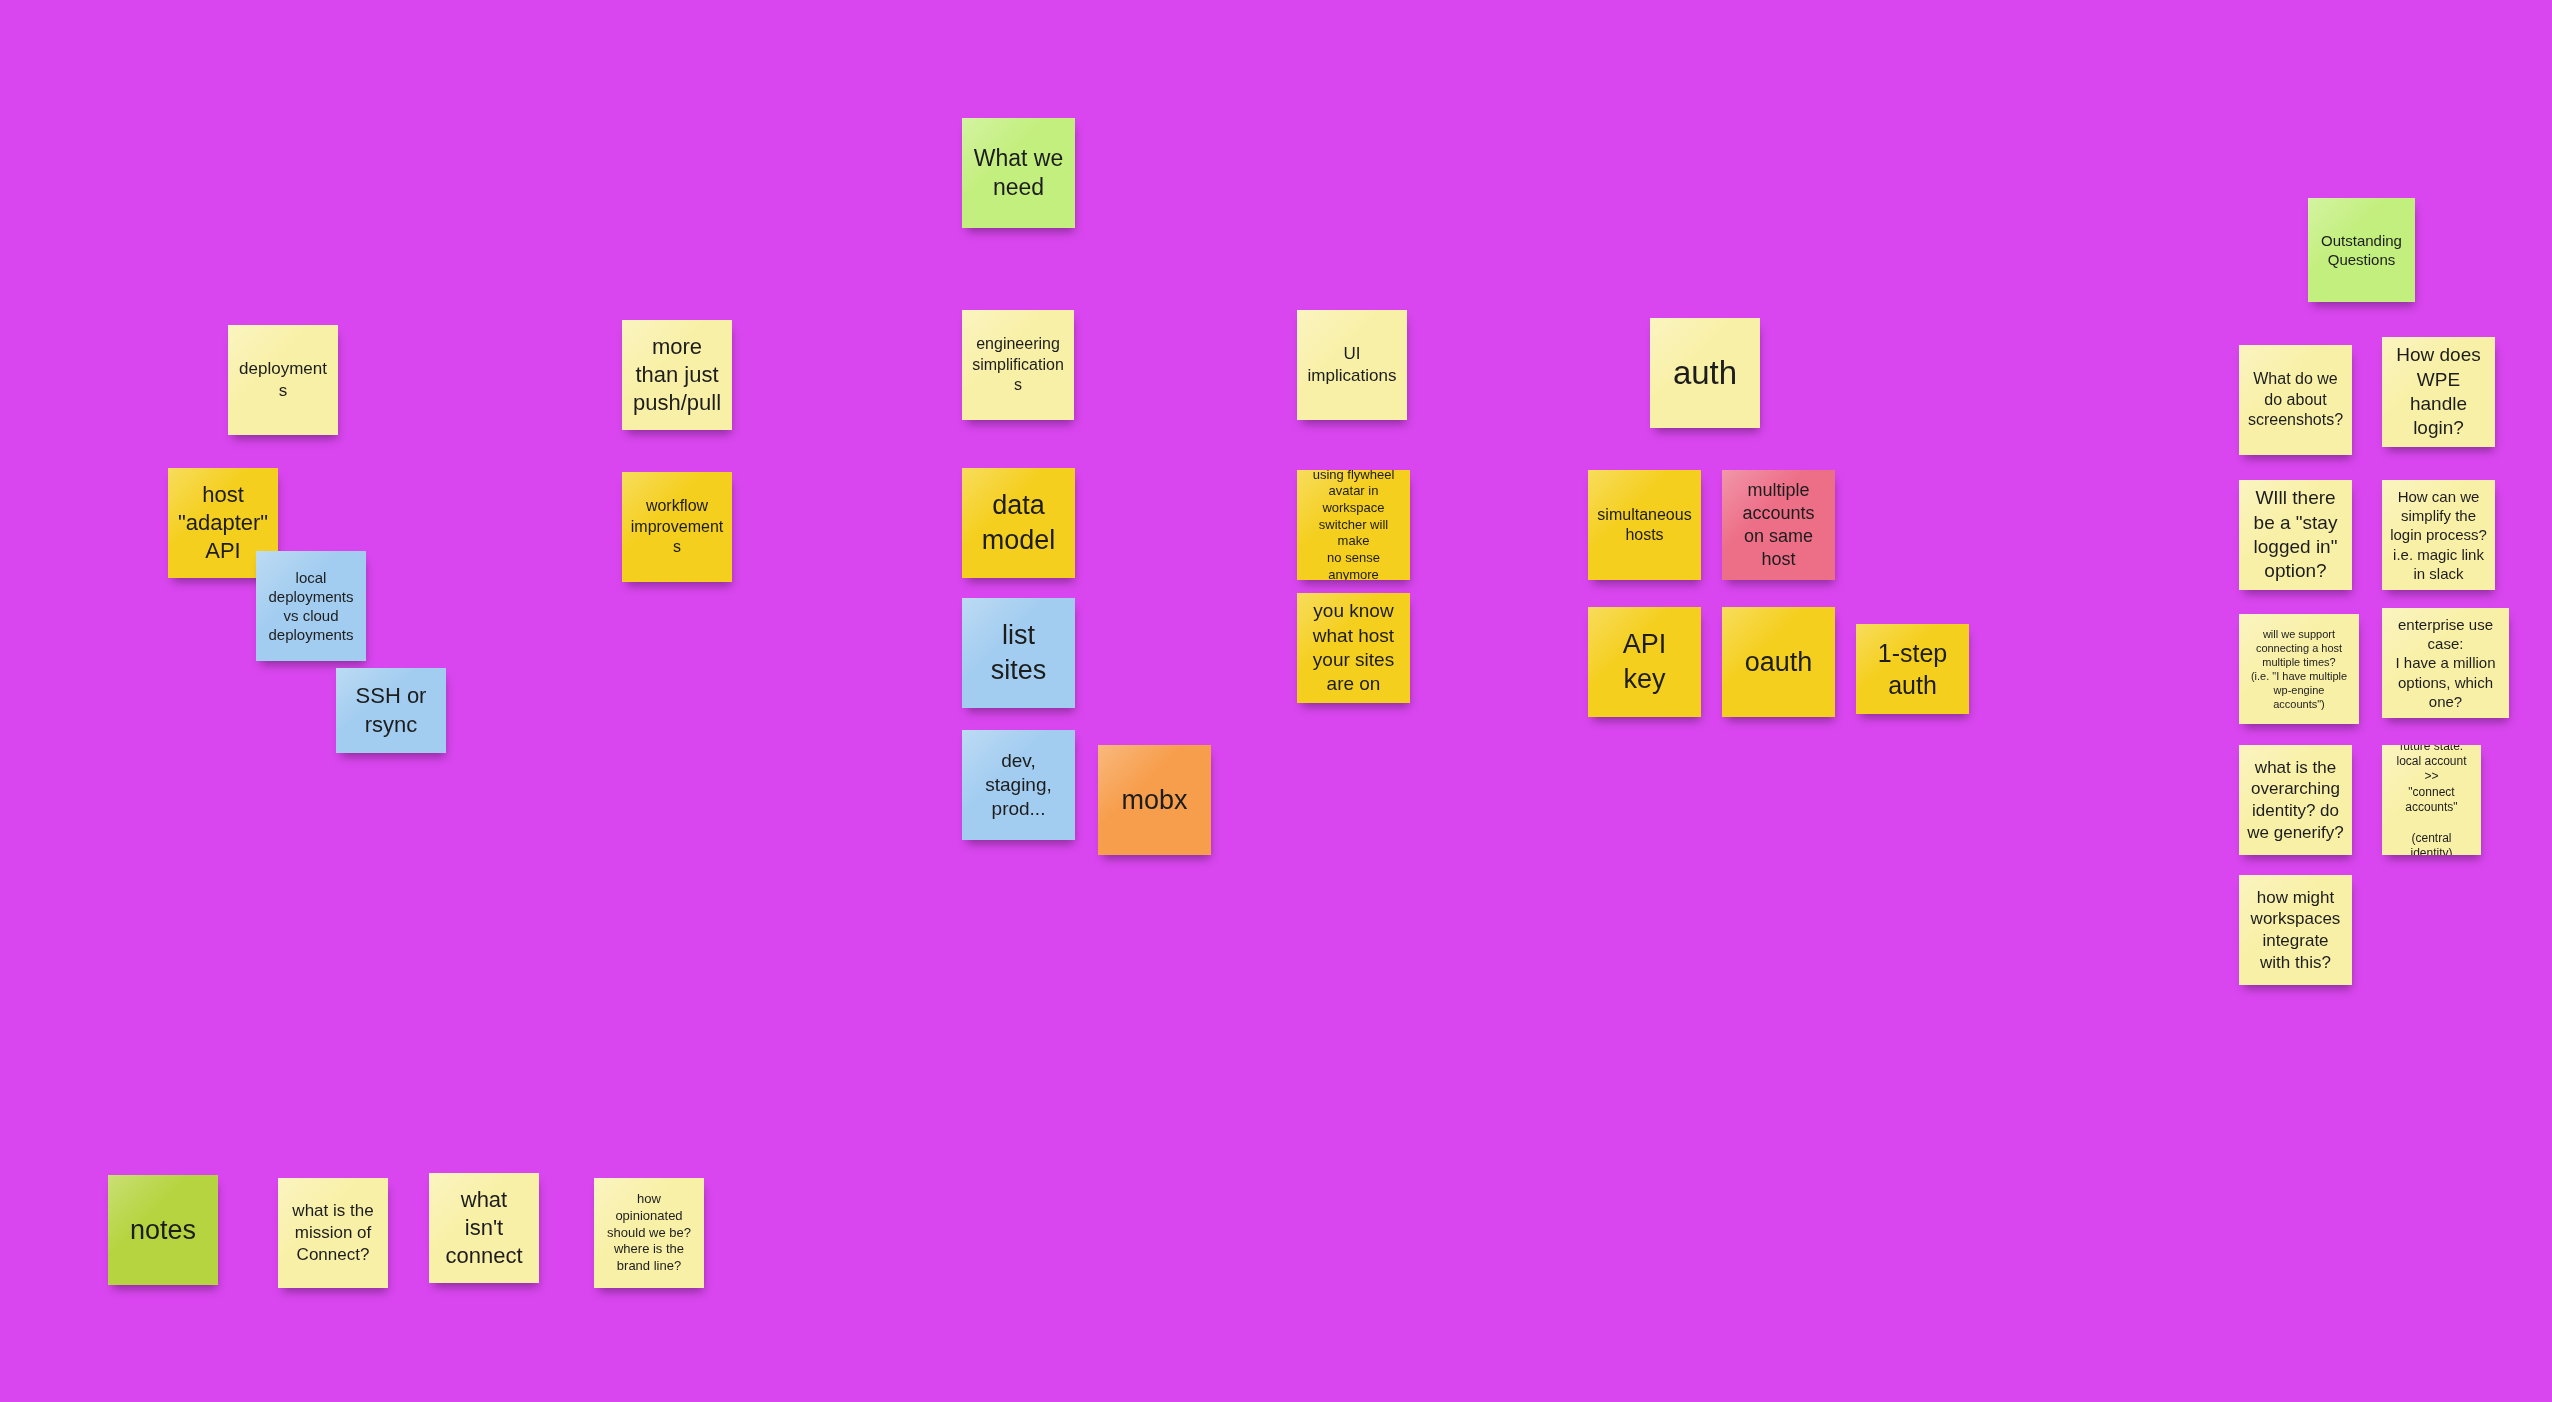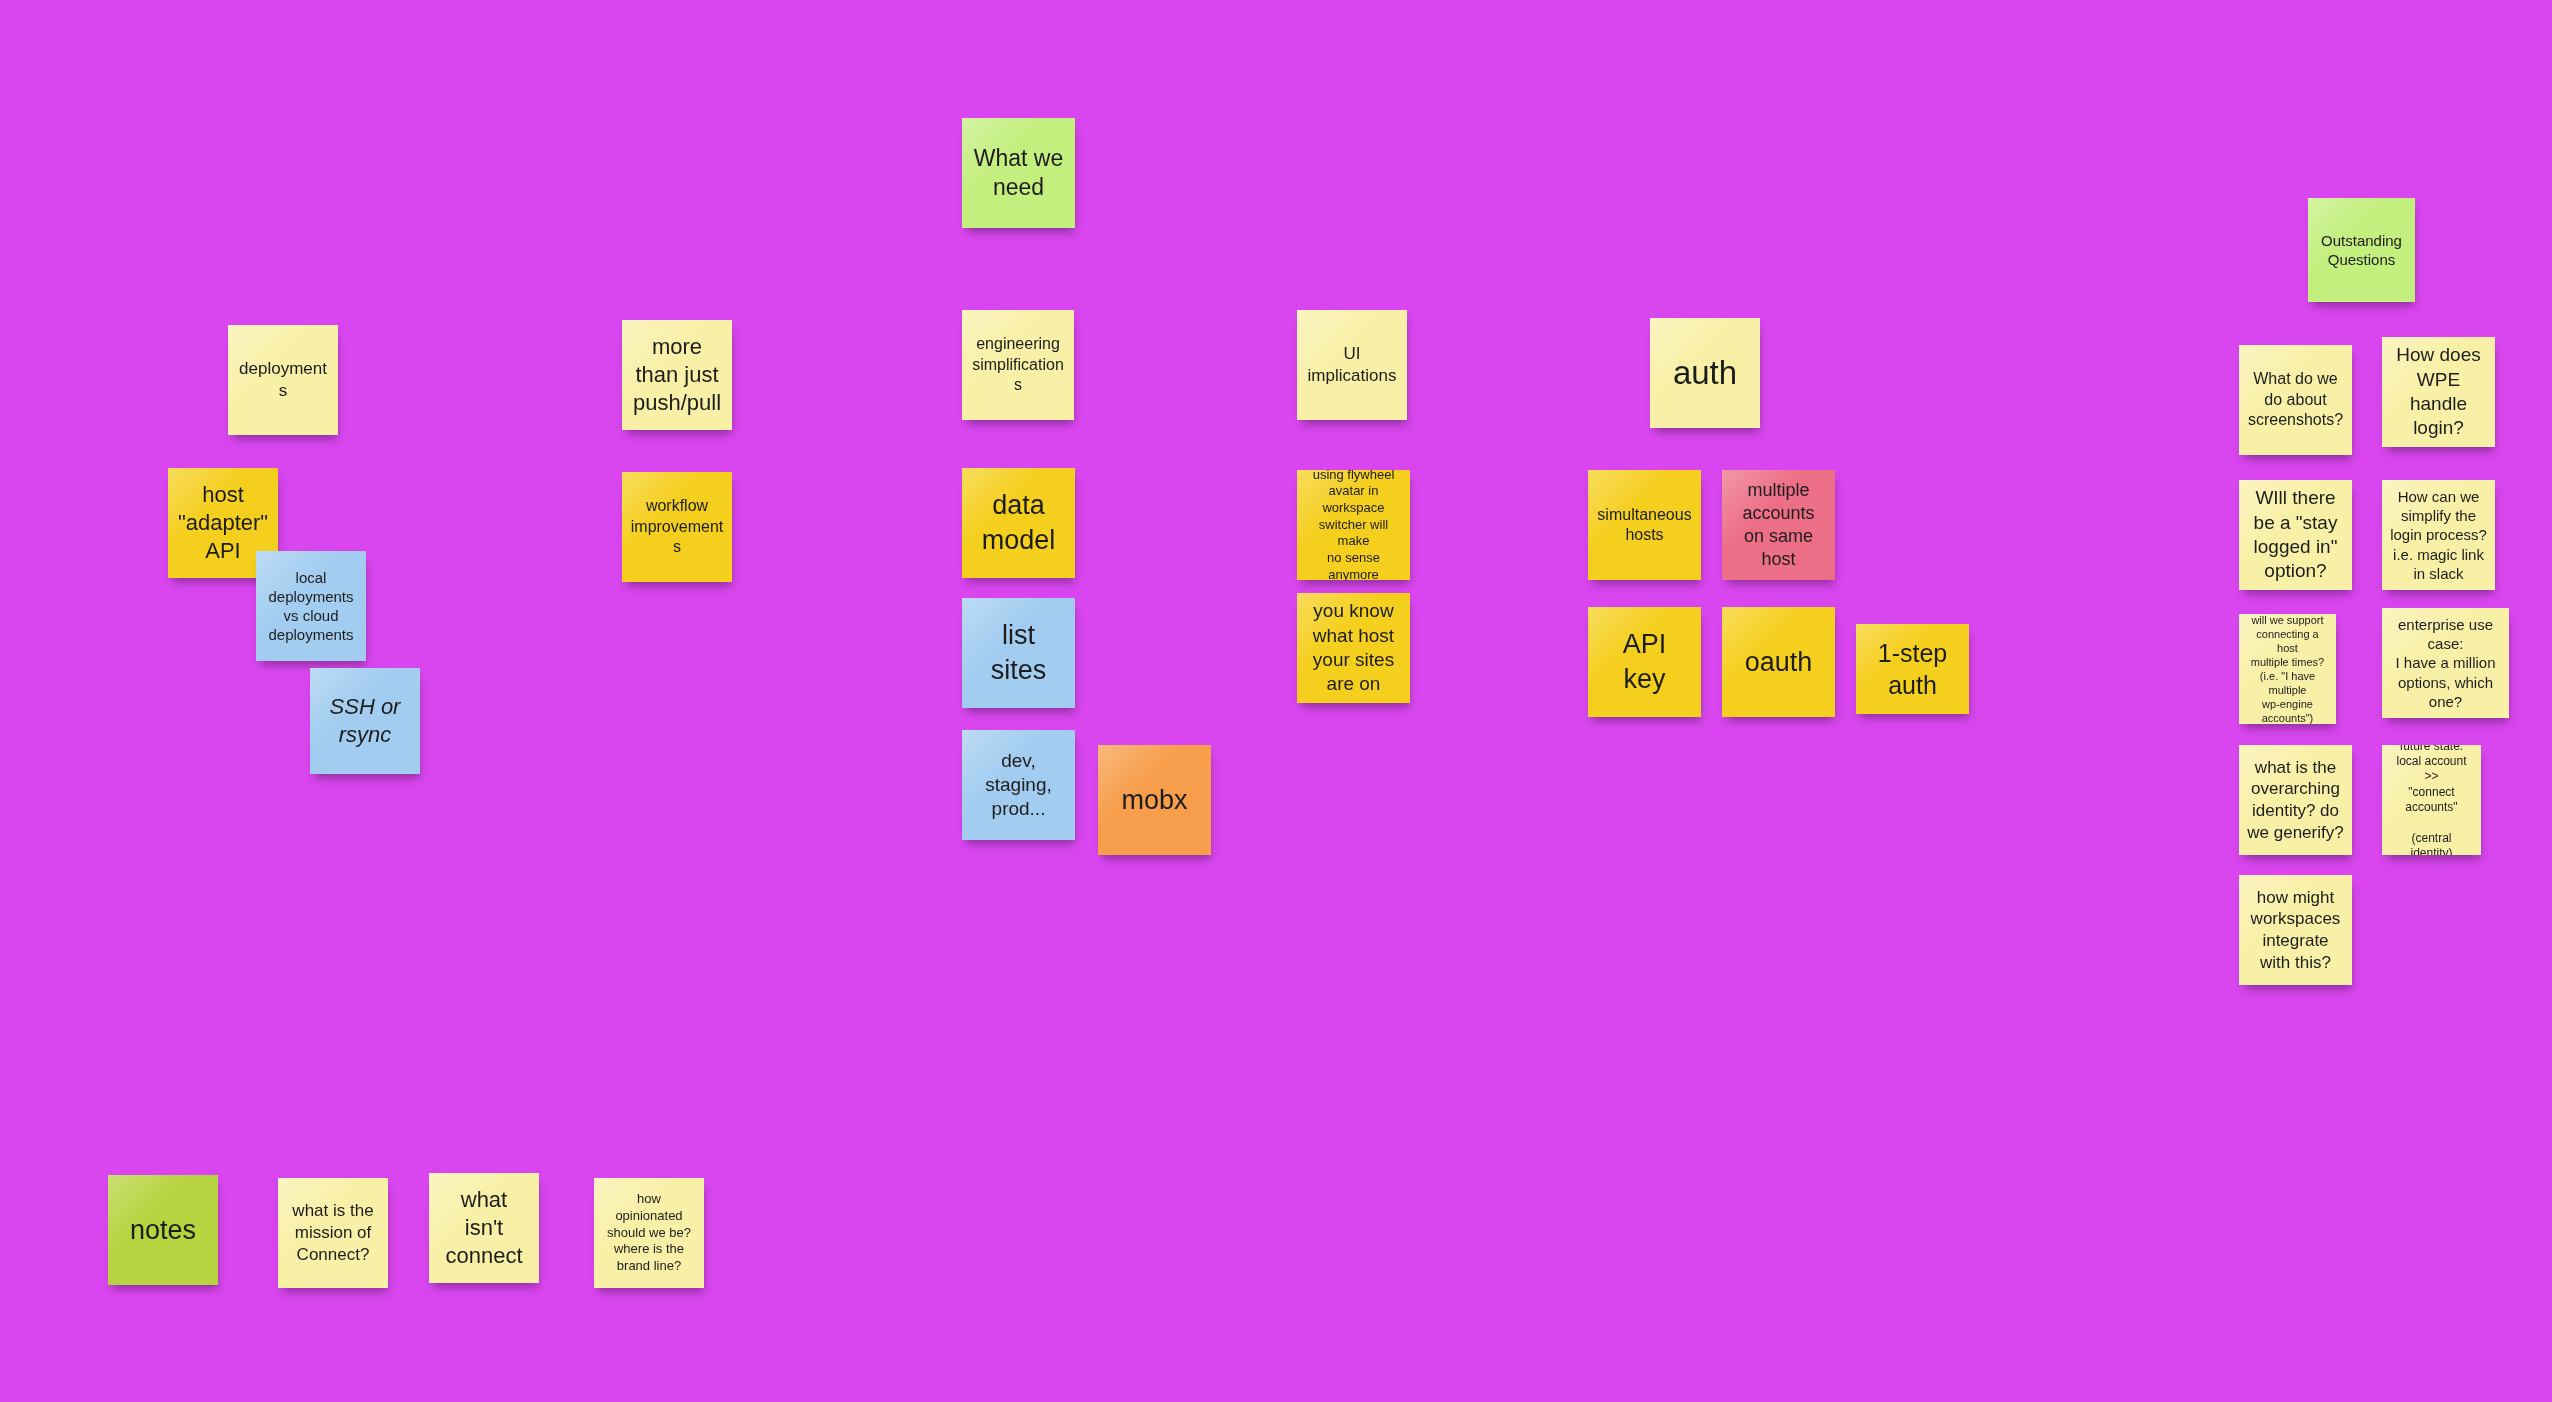--- a/index.html
+++ b/index.html
@@ -159,36 +159,36 @@
       <span class="txt" style="font-size: 27px;">API
 key</span>
     </div>
     <div class="note c-gold" style="left: 1722px; top: 607px; width: 113px; height: 110px;">
       <span class="txt" style="font-size: 27px;">oauth</span>
     </div>
     <div class="note c-gold" style="left: 1856px; top: 624px; width: 113px; height: 90px;">
       <span class="txt" style="font-size: 25px;">1-step
 auth</span>
     </div>
-    <div class="note c-paleyellow" style="left: 2239px; top: 614px; width: 97px; height: 110px; text-align: center;">
+    <div class="note c-paleyellow" style="left: 2239px; top: 614px; width: 120px; height: 110px; text-align: center;">
       <span class="txt" style="font-size: 11px;">will we support
 connecting a host
 multiple times?
 (i.e. "I have multiple
 wp-engine
 accounts")</span>
     </div>
     <div class="note c-paleyellow" style="left: 2382px; top: 608px; width: 127px; height: 110px;">
       <span class="txt" style="font-size: 15px;">enterprise use
 case:
 I have a million
 options, which
 one?</span>
     </div>
-    <div class="note c-blue" style="left: 310px; top: 668px; width: 110px; height: 106px; font-style: italic;">
+    <div class="note c-blue" style="left: 336px; top: 668px; width: 110px; height: 85px;">
       <span class="txt" style="font-size: 22px;">SSH or
 rsync</span>
     </div>
     <div class="note c-blue" style="left: 962px; top: 730px; width: 113px; height: 110px;">
       <span class="txt" style="font-size: 19px;">dev,
 staging,
 prod...</span>
     </div>
     <div class="note c-orange" style="left: 1098px; top: 745px; width: 113px; height: 110px;">
       <span class="txt" style="font-size: 27px;">mobx</span>

